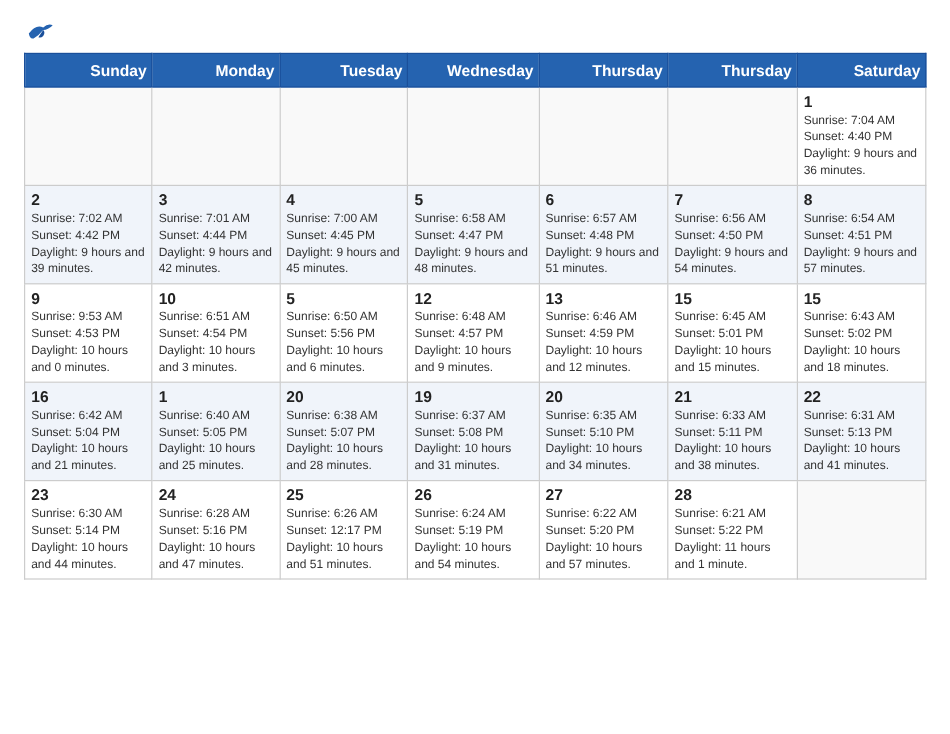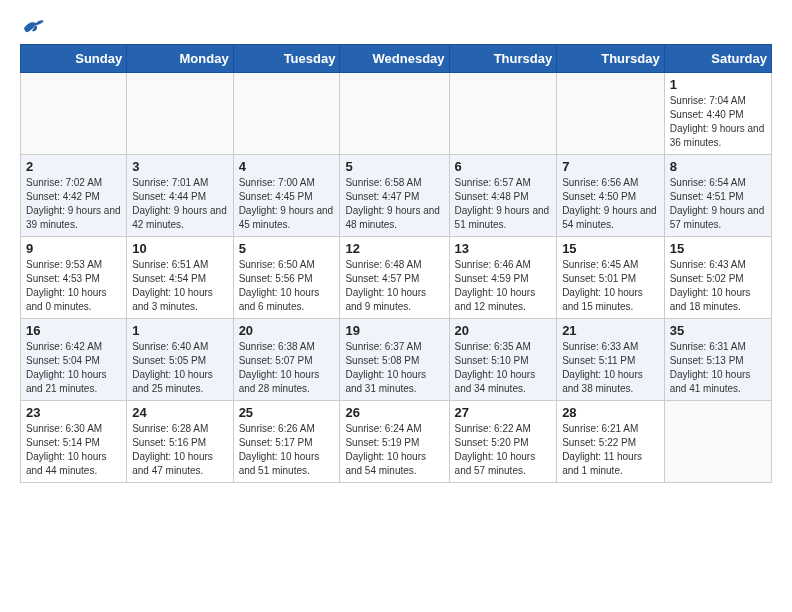--- a/index.html
+++ b/index.html
@@ -258,21 +258,21 @@
 Sunset: 5:10 PM
 Daylight: 10 hours and 34 minutes.</div>
           </td>
           <td>
             <span class="day-num">21</span>
             <div class="day-info">Sunrise: 6:33 AM
 Sunset: 5:11 PM
 Daylight: 10 hours and 38 minutes.</div>
           </td>
           <td>
-            <span class="day-num">35</span>
+            <span class="day-num">22</span>
             <div class="day-info">Sunrise: 6:31 AM
 Sunset: 5:13 PM
 Daylight: 10 hours and 41 minutes.</div>
           </td>
         </tr>
         <tr>
           <td>
             <span class="day-num">23</span>
             <div class="day-info">Sunrise: 6:30 AM
 Sunset: 5:14 PM
@@ -280,21 +280,21 @@
           </td>
           <td>
             <span class="day-num">24</span>
             <div class="day-info">Sunrise: 6:28 AM
 Sunset: 5:16 PM
 Daylight: 10 hours and 47 minutes.</div>
           </td>
           <td>
             <span class="day-num">25</span>
             <div class="day-info">Sunrise: 6:26 AM
-Sunset: 5:17 PM
+Sunset: 12:17 PM
 Daylight: 10 hours and 51 minutes.</div>
           </td>
           <td>
             <span class="day-num">26</span>
             <div class="day-info">Sunrise: 6:24 AM
 Sunset: 5:19 PM
 Daylight: 10 hours and 54 minutes.</div>
           </td>
           <td>
             <span class="day-num">27</span>

